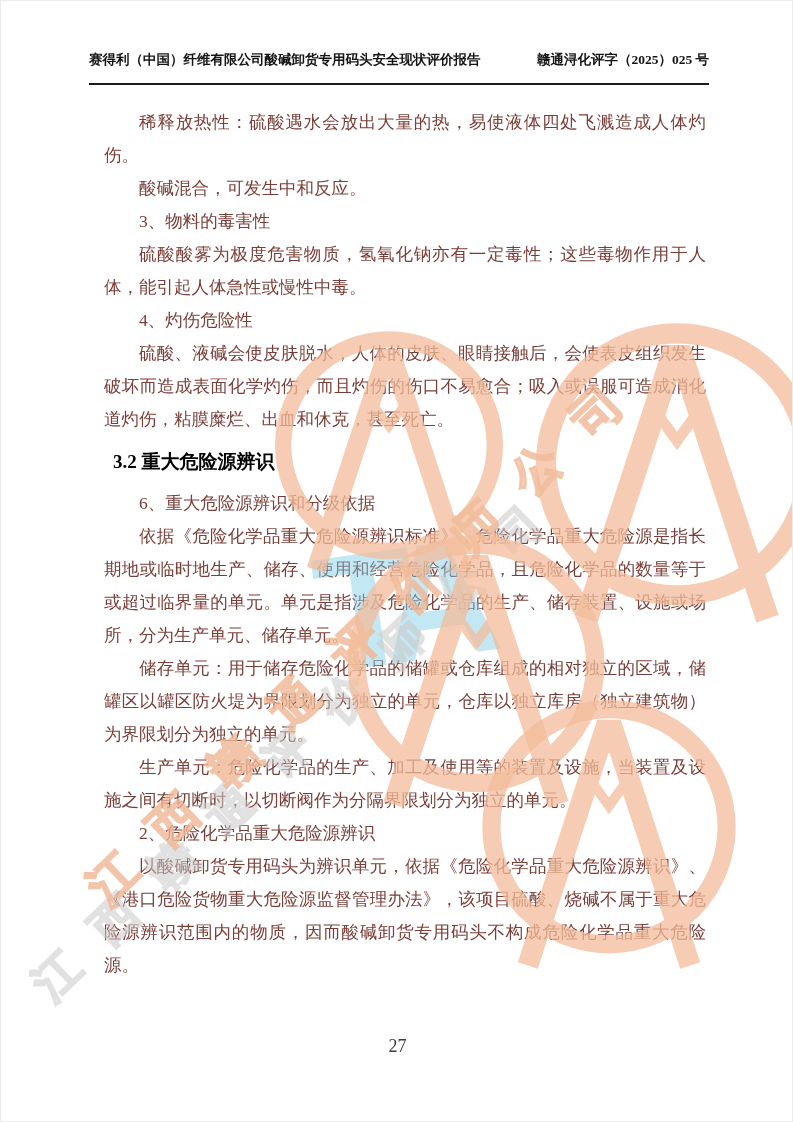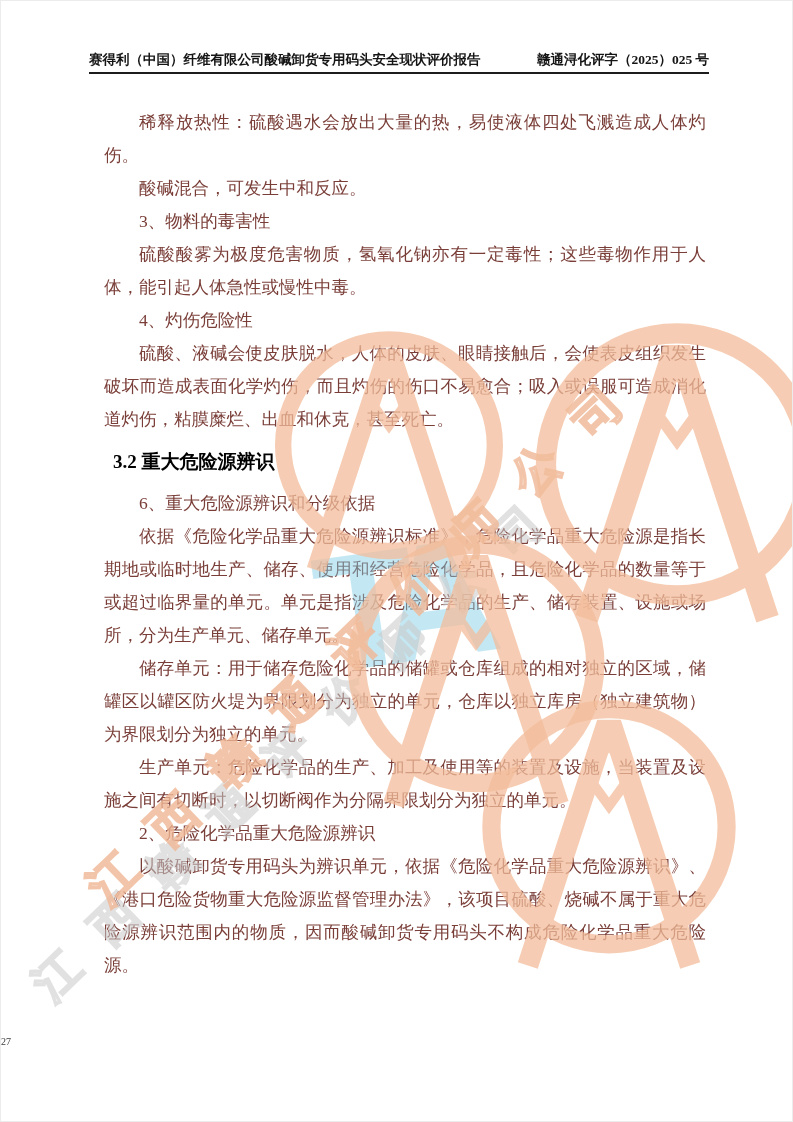--- a/index.html
+++ b/index.html
@@ -10,21 +10,21 @@
     overflow:hidden;
     font-family:"Liberation Serif","DejaVu Serif",serif;
     box-sizing:border-box;
     border:1px solid #ececec;
   }
   
   .header{
     position:absolute;left:88px;top:50px;width:620px;
     display:flex;justify-content:space-between;align-items:flex-end;
     border-bottom:2px solid #1c1c1c;
-    padding-bottom:3px;
+    padding-bottom:14px;
   }
   .header .h-left{
     font-size:13.5px;font-weight:bold;color:#151515;letter-spacing:0;
     white-space:nowrap;
   }
   .header .h-right{
     font-size:13.5px;font-weight:bold;color:#151515;white-space:nowrap;
   }
   
   .content{
@@ -65,21 +65,22 @@
   .wm-cyan{
     position:absolute;
     font-family:"Liberation Sans",sans-serif;
     font-weight:bold;
     color:rgba(125,205,228,0.45);
     white-space:nowrap;
   }
   
   .footer{
     position:absolute;left:0;top:1035px;width:793px;
-    font-size:10px;color:#3c3c3c;
+    text-align:center;
+    font-size:18px;color:#3c3c3c;
   }
 </style>
 </head>
 <body>
 
 <div class="page">
 
   <div class="header">
     <span class="h-left">赛得利（中国）纤维有限公司酸碱卸货专用码头安全现状评价报告</span>
     <span class="h-right">赣通浔化评字（2025）025 号</span>

